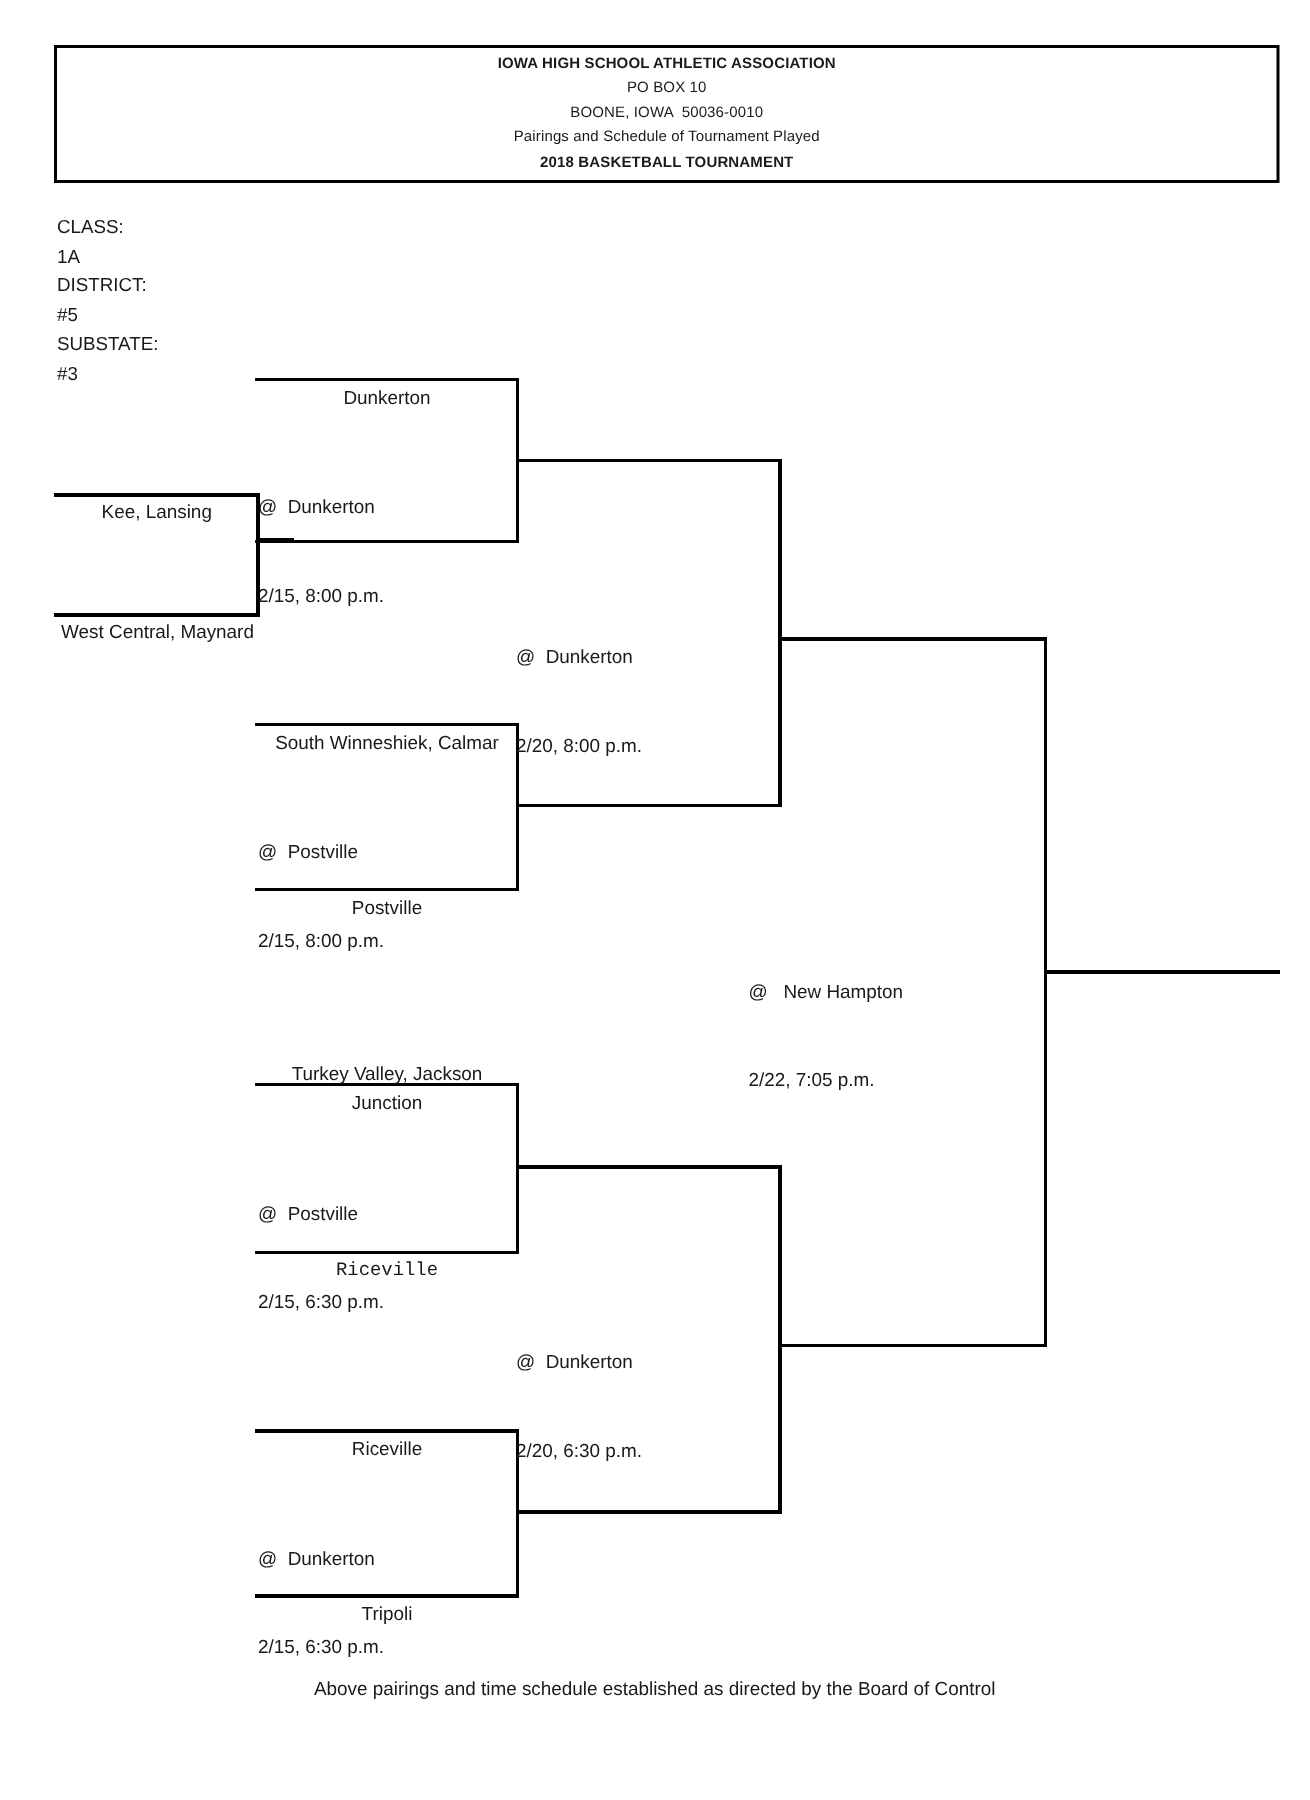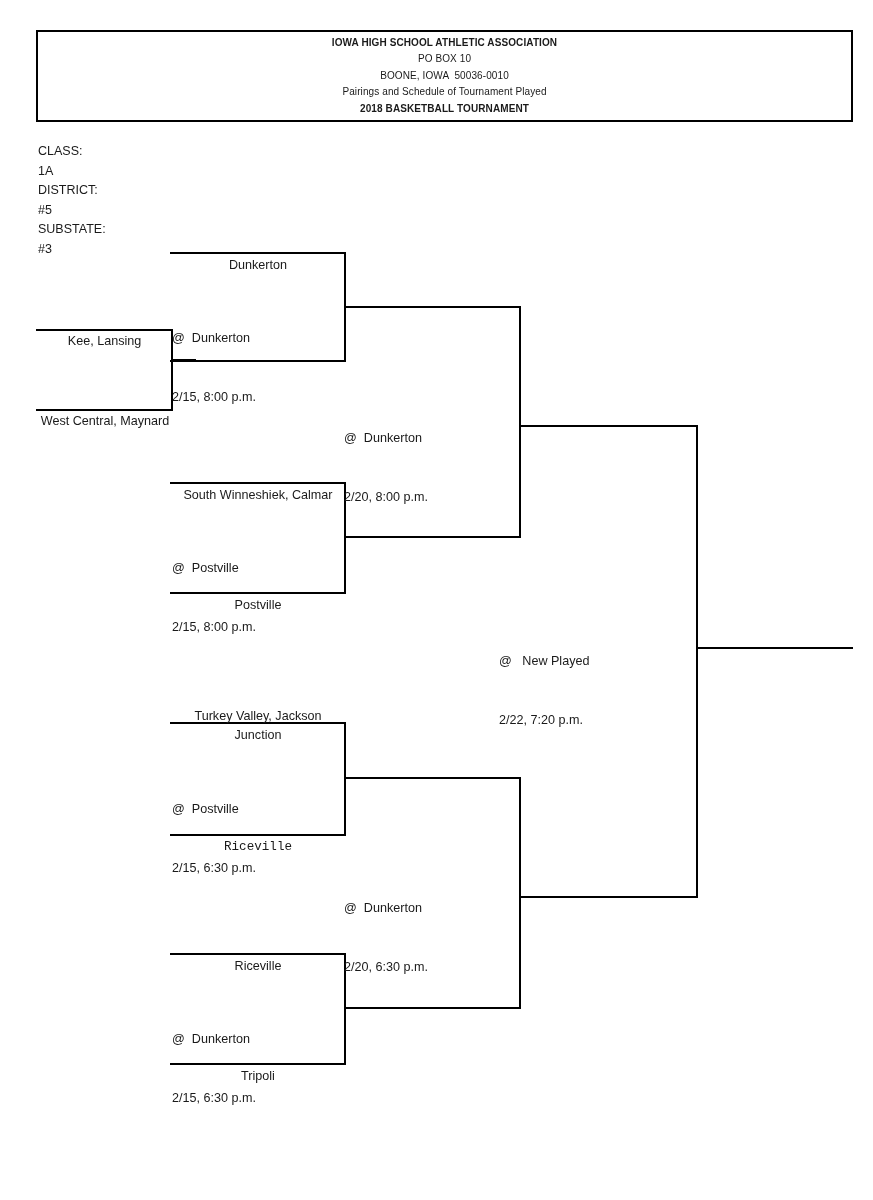--- a/index.html
+++ b/index.html
@@ -222,18 +222,19 @@
     <div>@  Dunkerton</div>
     <div>2/20, 8:00 p.m.</div>
   </div>
 
   <div class="game" style="left:344px; top:860px;">
     <div>@  Dunkerton</div>
     <div>2/20, 6:30 p.m.</div>
   </div>
 
   <div class="game" style="left:499px; top:613px;">
-    <div>@   New Played</div>
-    <div>2/22, 7:20 p.m.</div>
-  </div>
-
+    <div>@   New Hampton</div>
+    <div>2/22, 7:05 p.m.</div>
+  </div>
+
+  <div class="footer">Above pairings and time schedule established as directed by the Board of Control</div>
 
 </div>
 
 </body></html>

